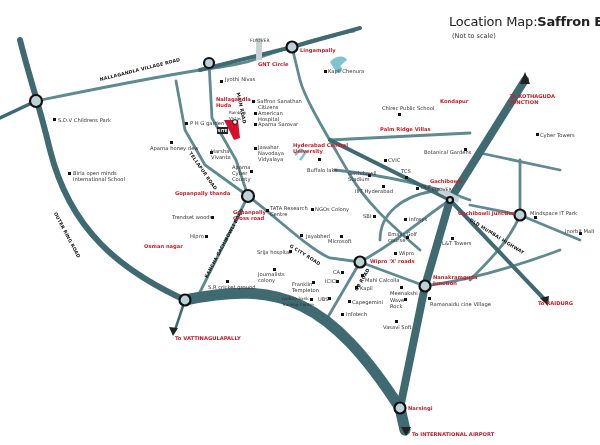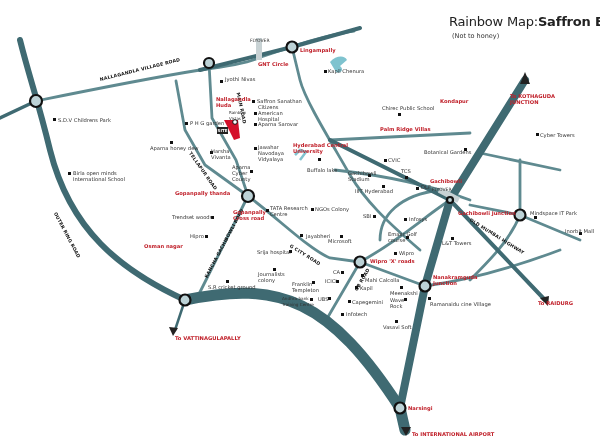--- a/index.html
+++ b/index.html
@@ -71,22 +71,22 @@
   </g>
 
   <g fill="#222">
     <polygon points="525,72 520,84 530,84"></polygon>
     <polygon points="548,306 540,298 549,296"></polygon>
     <polygon points="406,436 401,427 411,427"></polygon>
     <polygon points="173,336 169,327 178,328"></polygon>
   </g>
 </svg>
 
-<div class="title"><span>Rainbow Map:</span><b>Saffron Elite</b></div>
-<div class="subtitle">(Not to honey)</div>
+<div class="title"><span>Location Map:</span><b>Saffron Elite</b></div>
+<div class="subtitle">(Not to scale)</div>
 
 <div class="site">SITE</div>
 
 <div class="rdlbl" style="left:100px;top:77px;transform:rotate(-14deg)">NALLAGANDLA VILLAGE ROAD</div>
 <div class="rdlbl" style="left:238px;top:90px;transform:rotate(78deg)">MAIN ROAD</div>
 <div class="rdlbl" style="left:55px;top:210px;transform:rotate(62deg)">OUTER RING ROAD</div>
 <div class="rdlbl" style="left:190px;top:150px;transform:rotate(55deg)">TELLAPUR ROAD</div>
 <div class="rdlbl" style="left:206px;top:275px;transform:rotate(-62deg)">KANCHA GACHIBOWLI ROAD</div>
 <div class="rdlbl" style="left:290px;top:243px;transform:rotate(32deg)">G CITY ROAD</div>
 <div class="rdlbl" style="left:356px;top:288px;transform:rotate(-60deg)">GB ROAD</div>

